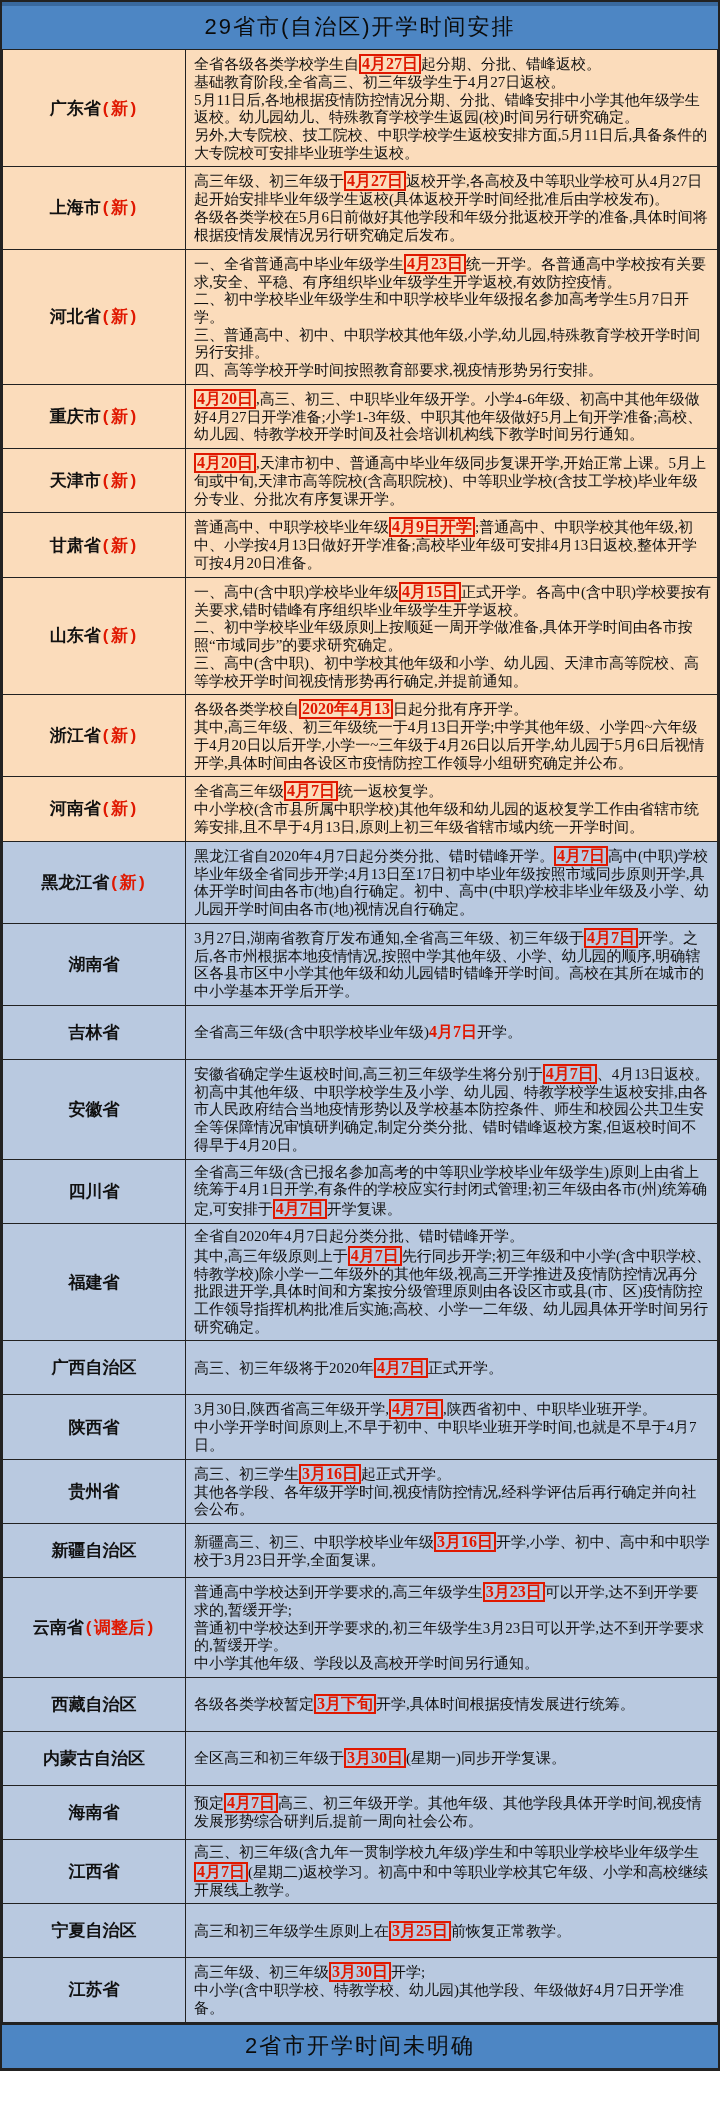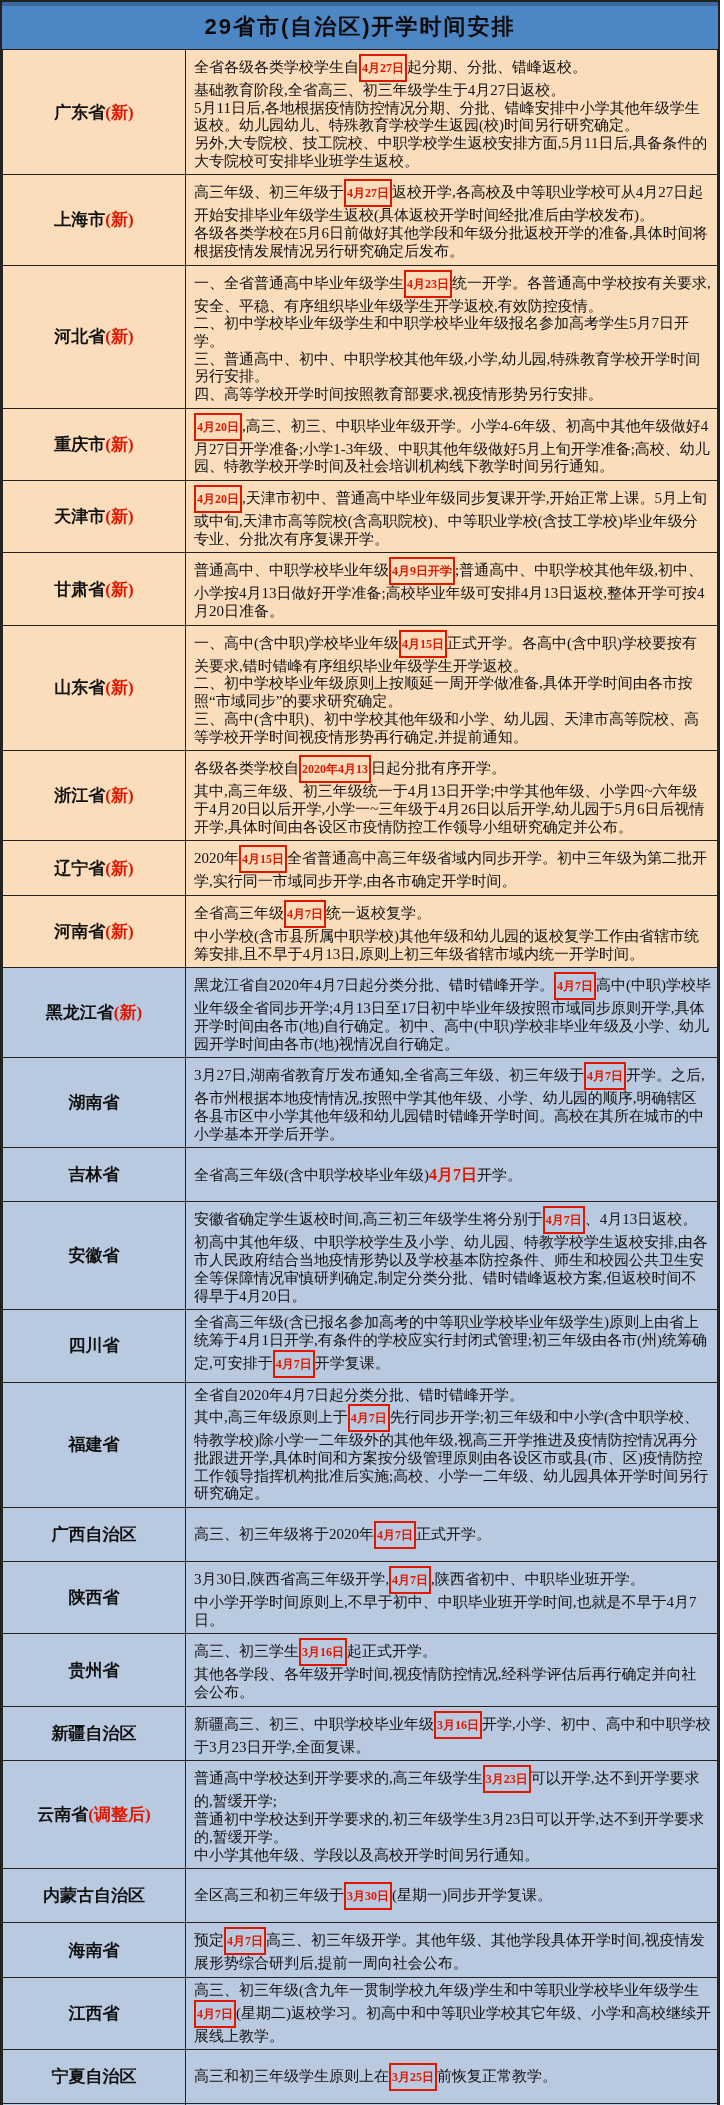--- a/index.html
+++ b/index.html
@@ -4,52 +4,52 @@
 <style>
   html,body{margin:0;padding:0;background:#ffffff;}
   body{width:724px;font-family:"Liberation Serif","DejaVu Serif",serif;color:#111;}
   .page{width:720px;border:2px solid var(--c-border,#222);box-sizing:border-box;}
   .band{
     background:var(--c-header,#4d86c4);
     border-top:4px solid #39699e;
     text-align:center;
     padding:6px 0 7px 0;
     font-family:"Liberation Sans","DejaVu Sans",sans-serif;
-    font-weight:bold;
+    font-weight:normal;
     font-size:22px;
     letter-spacing:2px;
     color:#0b0b0b;
   }
   .band.second{border-top:2px solid var(--c-border,#222);border-bottom:1px solid var(--c-border,#222);}
   table.tbl{width:100%;border-collapse:collapse;table-layout:fixed;}
   table.tbl th,table.tbl td{border:1px solid var(--c-border,#222);vertical-align:middle;}
   table.tbl th{
     width:178px;
-    font-family:Liberation Serif, serif;
+    font-family:Liberation Mono, monospace;
     font-weight:bold;
     font-size:17px;
     text-align:center;
     padding:15px 2px;
   }
   table.tbl td{
     font-size:15px;
     line-height:1.18;
     padding:4px 6px 4px 8px;
     text-align:left;
   }
   table.tbl tr{height:40px;}
   tr.peach th,tr.peach td{background:var(--c-peach,#fbdcbb);}
   tr.blue th,tr.blue td{background:var(--c-blue,#b9c9e0);}
   .tag{color:var(--c-red,#e01800);font-weight:bold;}
   .hl{
     color:var(--c-red,#e01800);
     font-weight:bold;
-    font-size:12px;
+    font-size:16px;
     border:2px solid var(--c-red,#e01800);
-    padding:6px 1px;
+    padding:0 1px;
     line-height:1;
     display:inline-block;
   }
   .rd{color:var(--c-red,#e01800);font-weight:bold;font-size:16px;}
   .ln{margin:0;}
 </style>
 </head>
 <body>
 
 <div class="page">
@@ -112,26 +112,20 @@
           </td>
         </tr>
         <tr class="peach">
           <th>浙江省<span class="tag">(新)</span></th>
           <td>
             <div class="ln">各级各类学校自<span class="hl">2020年4月13</span>日起分批有序开学。</div>
             <div class="ln">其中,高三年级、初三年级统一于4月13日开学;中学其他年级、小学四~六年级于4月20日以后开学,小学一~三年级于4月26日以后开学,幼儿园于5月6日后视情开学,具体时间由各设区市疫情防控工作领导小组研究确定并公布。</div>
           </td>
         </tr>
         <tr class="peach">
-          <th>辽宁省<span class="tag">(新)</span></th>
-          <td>
-            <div class="ln">2020年<span class="hl">4月15日</span>全省普通高中高三年级省域内同步开学。初中三年级为第二批开学,实行同一市域同步开学,由各市确定开学时间。</div>
-          </td>
-        </tr>
-        <tr class="peach">
           <th>河南省<span class="tag">(新)</span></th>
           <td>
             <div class="ln">全省高三年级<span class="hl">4月7日</span>统一返校复学。</div>
             <div class="ln">中小学校(含市县所属中职学校)其他年级和幼儿园的返校复学工作由省辖市统筹安排,且不早于4月13日,原则上初三年级省辖市域内统一开学时间。</div>
           </td>
         </tr>
         <tr class="blue">
           <th>黑龙江省<span class="tag">(新)</span></th>
           <td>
             <div class="ln">黑龙江省自2020年4月7日起分类分批、错时错峰开学。<span class="hl">4月7日</span>高中(中职)学校毕业年级全省同步开学;4月13日至17日初中毕业年级按照市域同步原则开学,具体开学时间由各市(地)自行确定。初中、高中(中职)学校非毕业年级及小学、幼儿园开学时间由各市(地)视情况自行确定。</div>
@@ -196,20 +190,26 @@
         </tr>
         <tr class="blue">
           <th>云南省<span class="tag">(调整后)</span></th>
           <td>
             <div class="ln">普通高中学校达到开学要求的,高三年级学生<span class="hl">3月23日</span>可以开学,达不到开学要求的,暂缓开学;</div>
             <div class="ln">普通初中学校达到开学要求的,初三年级学生3月23日可以开学,达不到开学要求的,暂缓开学。</div>
             <div class="ln">中小学其他年级、学段以及高校开学时间另行通知。</div>
           </td>
         </tr>
         <tr class="blue">
+          <th>西藏自治区</th>
+          <td>
+            <div class="ln">各级各类学校暂定<span class="hl">3月下旬</span>开学,具体时间根据疫情发展进行统筹。</div>
+          </td>
+        </tr>
+        <tr class="blue">
           <th>内蒙古自治区</th>
           <td>
             <div class="ln">全区高三和初三年级于<span class="hl">3月30日</span>(星期一)同步开学复课。</div>
           </td>
         </tr>
         <tr class="blue">
           <th>海南省</th>
           <td>
             <div class="ln">预定<span class="hl">4月7日</span>高三、初三年级开学。其他年级、其他学段具体开学时间,视疫情发展形势综合研判后,提前一周向社会公布。</div>
           </td>

